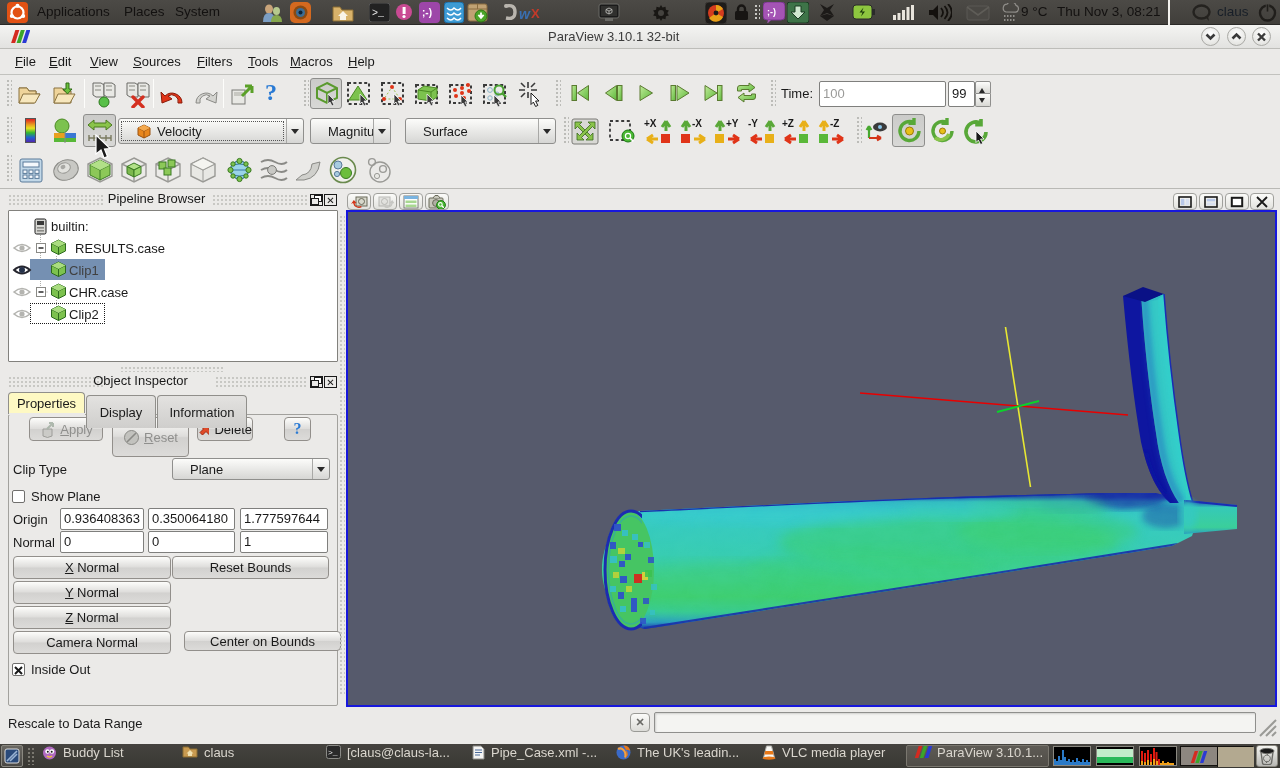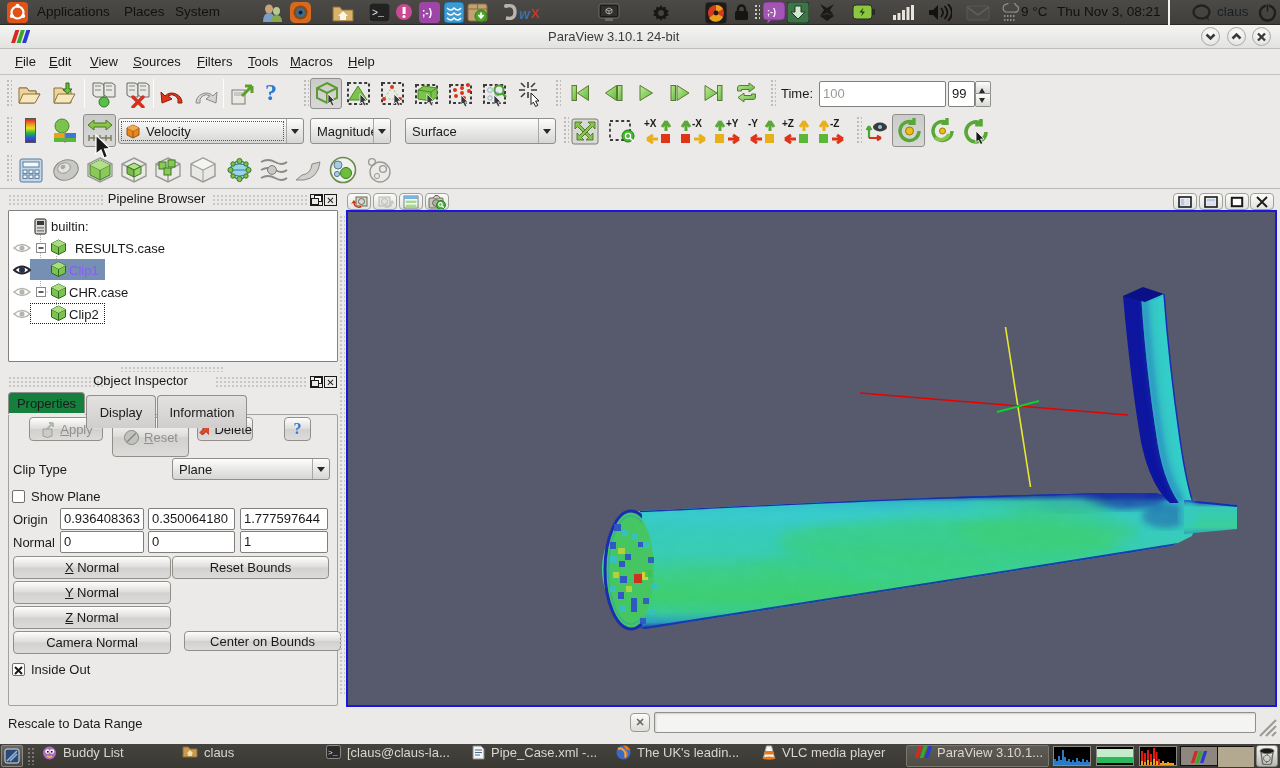--- a/index.html
+++ b/index.html
@@ -17,35 +17,35 @@
 #menubar u{text-decoration:underline}
 
 .tbrow{position:absolute;left:0;width:1280px;background:#ebeae8}
 #tb1{top:75px;height:37px}
 #tb2{top:112px;height:38px}
 #tb3{top:150px;height:39px;border-bottom:1px solid #b9b9b5}
 .vsep{position:absolute;top:4px;width:1px;height:29px;background:#c6c6c2;border-right:1px solid #fdfdfb}
 .handle{position:absolute;top:4px;width:6px;height:29px;background:radial-gradient(circle,#bcbcb8 1px,transparent 1.3px);background-size:4px 4px}
 .pressed{background:linear-gradient(#cbcbc9,#d8d8d6);border:1px solid #8e8e8c;border-radius:3px}
 
-.combo{position:absolute;height:26px;background:linear-gradient(#fcfcfa,#d6d6d4);border:1px solid #8f8f8d;border-radius:3px;font-size:13px;color:#1a1a1a;display:flex;align-items:center;padding-left:6px}
+.combo{position:absolute;height:26px;background:linear-gradient(#fcfcfa,#d6d6d4);border:1px solid #8f8f8d;border-radius:3px;font-size:13px;color:#1a1a1a;display:flex;align-items:center;padding-left:17px}
 .combo .arr{position:absolute;right:0;top:0;width:17px;height:100%;border-left:1px solid #a8a8a6;display:flex;align-items:center;justify-content:center}
 .combo .arr:before{content:"";border:4px solid transparent;border-top:5px solid #2a2a2a;margin-top:4px}
 
 .tfield{position:absolute;background:#fff;border:1px solid #7f7f7d;font-size:13px;color:#1a1a1a;padding:2px 3px;border-radius:2px}
 
 .docktitle{position:absolute;font-size:13px;color:#1a1a1a;text-align:center}
 .dotted{background-image:radial-gradient(#c8c8c4 0.8px,transparent 1px);background-size:4px 4px}
 .dockbtn{position:absolute;width:13px;height:12px;border:1px solid #1a1a1a;background:#ebeae8;font-size:9px;line-height:10px;text-align:center;color:#1a1a1a}
 
 .pbtn{position:absolute;background:linear-gradient(#fdfdfb,#dedddb 48%,#d2d1cf 52%,#dcdbd9);border:1px solid #928f8b;border-radius:4px;font-size:13px;color:#1a1a1a;display:flex;align-items:center;justify-content:center}
 .pbtn.dis{color:#8f8f8d}
 
 .tab{position:absolute;border:1px solid #908f8b;border-bottom:none;border-radius:4px 4px 0 0;font-size:13px;display:flex;align-items:center;justify-content:center}
-.tab.on{background:#15803d;height:22px;z-index:3}
+.tab.on{background:#fef9c3;height:22px;z-index:3}
 .tab.off{background:linear-gradient(#e3e2e0,#cfcecc);height:33px;z-index:1}
 .cbox{position:absolute;width:13px;height:13px;background:#fff;border:1px solid #706f6d;border-radius:2px}
 
 #statusbar{position:absolute;left:0;top:710px;width:1280px;height:34px;background:#ebeae8}
 
 #taskbar{position:absolute;left:0;top:744px;width:1280px;height:24px;background:linear-gradient(#45433f,#393833);color:#d9d5cd;font-size:12px}
 .task{position:absolute;top:1px;height:38px;display:flex;color:#dad6ce;font-size:13px}
 </style></head><body>
 
 <div id="toppanel">
@@ -179,21 +179,21 @@
       <path d="M13 13 l4 4 -1-5z" fill="#24221f"></path>
     </svg>
  <span class="mi" style="left:1217px;color:#181f28">claus</span>
  <svg class="abs" style="left:1258px;top:3px" width="19" height="19">
       <circle cx="9.5" cy="10" r="7.5" fill="none" stroke="#201e1b" stroke-width="2.4"></circle>
       <rect x="8.2" y="1" width="2.6" height="8" fill="#201e1b" stroke="#4a4844" stroke-width=".8"></rect>
     </svg>
 </div>
 
 <div id="titlebar">
-    <span class="t">ParaView 3.10.1 24-bit</span>
+    <span class="t">ParaView 3.10.1 32-bit</span>
  <svg class="abs" style="left:8px;top:3px" width="22" height="17">
       <g transform="skewX(-18)">
         <rect x="8" y="2" width="4" height="13" fill="#d42a20"></rect>
         <rect x="13.5" y="2" width="4" height="13" fill="#3aa62a"></rect>
         <rect x="19" y="2" width="4" height="13" fill="#2a3ad4"></rect>
       </g>
     </svg>
 </div>
 <div class="wbtn" style="left:1201px"><svg width="17" height="17">
       <path d="M4.5 6.5 L8.5 10.5 L12.5 6.5" fill="none" stroke="#3a3a3a" stroke-width="2.6"></path>
@@ -602,21 +602,21 @@
       <path d="M1.5 4.5 L8.5 1 L15.5 4.5 L8.5 8z" fill="#aadd80"></path>
     </svg>
  <span class="abs" style="left:66px;top:30px">RESULTS.case</span>
 
  <div class="abs" style="left:21px;top:48px;width:75px;height:21px;background:#7590b2"></div>
  <svg class="abs" style="left:41px;top:50px" width="17" height="17">
       <path d="M8.5 1 L15.5 4.5 V12 L8.5 15.5 L1.5 12 V4.5z" fill="#7cc24e" stroke="#2d6a1e"></path>
       <path d="M1.5 4.5 L8.5 8 L15.5 4.5 M8.5 8 V15.5" stroke="#2d6a1e" fill="none"></path>
       <path d="M1.5 4.5 L8.5 1 L15.5 4.5 L8.5 8z" fill="#aadd80"></path>
     </svg>
- <span class="abs" style="left:60px;top:52px;color:#8b5cf6">Clip1</span>
+ <span class="abs" style="left:60px;top:52px;color:#404040">Clip1</span>
 
  <svg class="abs" style="left:27px;top:76px" width="10" height="10">
       <rect x="0.5" y="0.5" width="9" height="9" fill="#fff" stroke="#8a8a86"></rect>
       <path d="M2.5 5 h5" stroke="#1a1a1a" stroke-width="1.4"></path>
     </svg>
  <svg class="abs" style="left:41px;top:72px" width="17" height="17">
       <path d="M8.5 1 L15.5 4.5 V12 L8.5 15.5 L1.5 12 V4.5z" fill="#7cc24e" stroke="#2d6a1e"></path>
       <path d="M1.5 4.5 L8.5 8 L15.5 4.5 M8.5 8 V15.5" stroke="#2d6a1e" fill="none"></path>
       <path d="M1.5 4.5 L8.5 1 L15.5 4.5 L8.5 8z" fill="#aadd80"></path>
     </svg>

